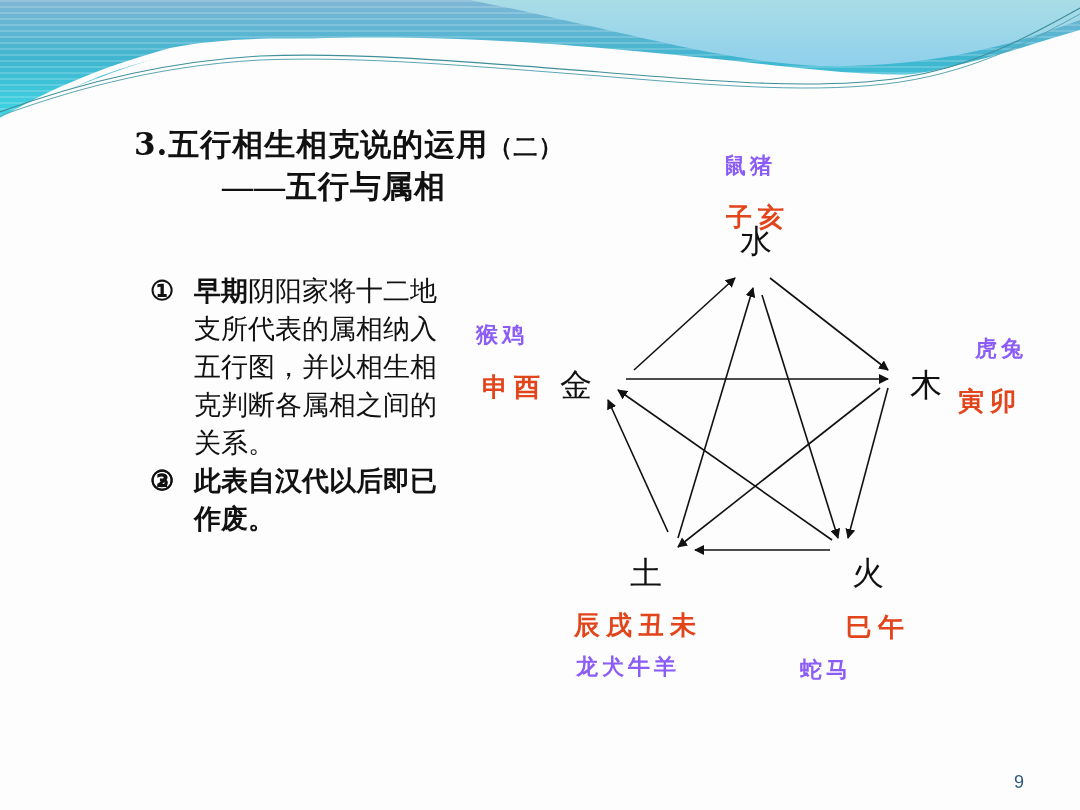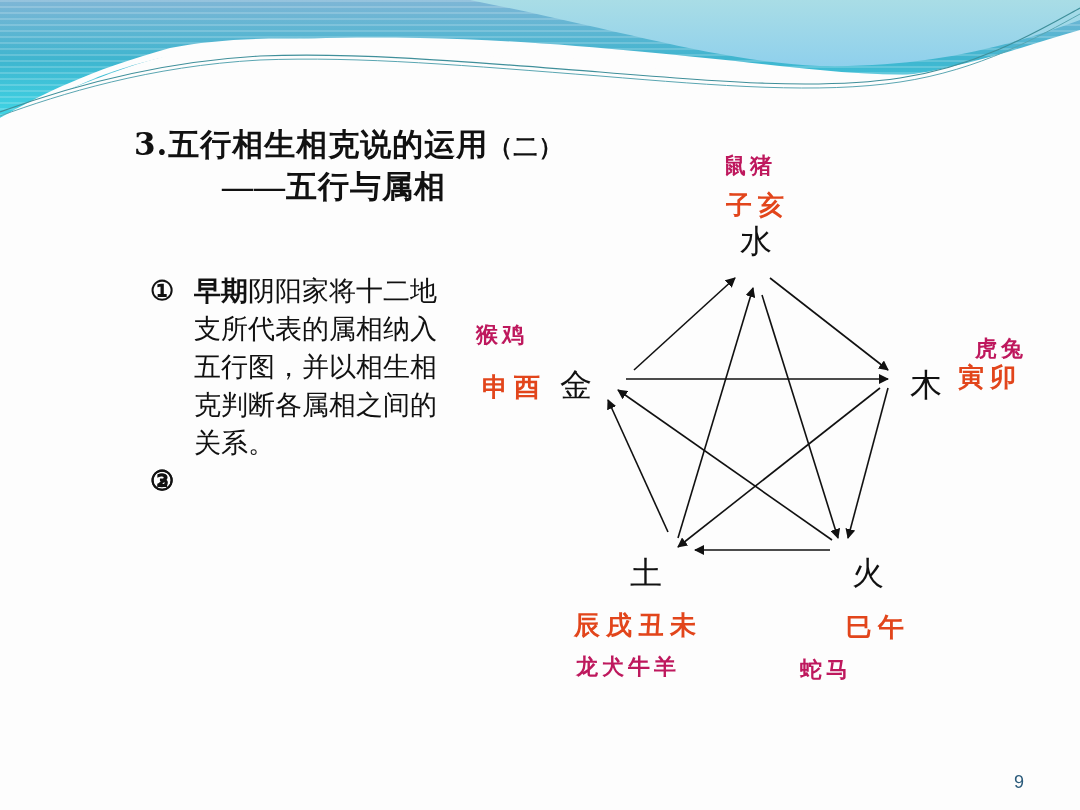--- a/index.html
+++ b/index.html
@@ -29,21 +29,21 @@
   .item { position: relative; padding-left: 44px; }
   .item .num { position: absolute; left: 0; top: 0; font-weight: bold; }
   .item .bold { font-weight: bold; }
   .item.red { color: #e2451b; font-weight: bold; }
   .item.red .num { color: #111; }
   .item.black-bold { font-weight: bold; }
   .diagram { position: absolute; left: 0; top: 0; width: 1080px; height: 810px; pointer-events: none; }
   .label { position: absolute; white-space: nowrap; }
   .element { font-size: 32px; color: #111; font-family: "DejaVu Sans", sans-serif; }
   .branch { font-size: 26px; color: #e2451b; font-weight: bold; letter-spacing: 6px; }
-  .animal { font-size: 22px; color: #be185d; font-weight: bold; letter-spacing: 4px; }
+  .animal { font-size: 22px; color: #8b5cf6; font-weight: bold; letter-spacing: 4px; }
   .page-num {
     position: absolute; left: 1014px; top: 772px;
     font-size: 18px; color: #2a5a7a; font-family: "Liberation Sans", sans-serif;
   }
 </style>
 </head>
 <body>
 
 <svg class="header-wave" viewBox="0 0 1080 130" preserveAspectRatio="none">
   <defs>
@@ -76,21 +76,21 @@
 <div class="title-line2">——五行与属相</div>
 
 <div class="body-text">
   <div class="item">
     <span class="num">①</span><span class="bold">早期</span><span>阴阳家将十二地支所代表的属相纳入五行图，并以相生相克判断各属相之间的关系。</span>
   </div>
   <div class="item red">
     <span class="num">②</span>
   </div>
   <div class="item black-bold">
-    <span class="num">③</span>
+    <span class="num">③</span><span>此表自汉代以后即已作废。</span>
   </div>
 </div>
 
 <svg class="diagram" viewBox="0 0 1080 810">
   <defs>
     <marker id="ah" markerWidth="10" markerHeight="10" refX="9" refY="5" orient="auto" markerUnits="userSpaceOnUse">
       <path d="M0,0 L10,5 L0,10 Z" fill="#111"></path>
     </marker>
   </defs>
   <g stroke="#111" stroke-width="1.6" fill="none" marker-end="url(#ah)">
@@ -103,26 +103,26 @@
 
     <line x1="626" y1="379" x2="888" y2="379"></line>
     <line x1="762" y1="295" x2="838" y2="538"></line>
     <line x1="678" y1="538" x2="753" y2="288"></line>
     <line x1="880" y1="388" x2="678" y2="547"></line>
     <line x1="832" y1="540" x2="618" y2="390"></line>
   </g>
 </svg>
 
 <div class="label animal" style="left:724px; top:151px;">鼠猪</div>
-<div class="label branch" style="left:726px; top:188px;">子亥</div>
+<div class="label branch" style="left:726px; top:200px;">子亥</div>
 <div class="label element" style="left:740px; top:220px;">水</div>
 
 <div class="label element" style="left:910px; top:364px;">木</div>
 <div class="label animal" style="left:975px; top:334px;">虎兔</div>
-<div class="label branch" style="left:958px; top:360px;">寅卯</div>
+<div class="label branch" style="left:958px; top:384px;">寅卯</div>
 
 <div class="label animal" style="left:476px; top:320px;">猴鸡</div>
 <div class="label branch" style="left:482px; top:370px;text-align:center;">申酉</div>
 <div class="label element" style="left:560px; top:364px;">金</div>
 
 <div class="label element" style="left:630px; top:552px;">土</div>
 <div class="label branch" style="left:574px; top:608px;">辰戌丑未</div>
 <div class="label animal" style="left:576px; top:652px;">龙犬牛羊</div>
 
 <div class="label element" style="left:852px; top:552px;">火</div>

